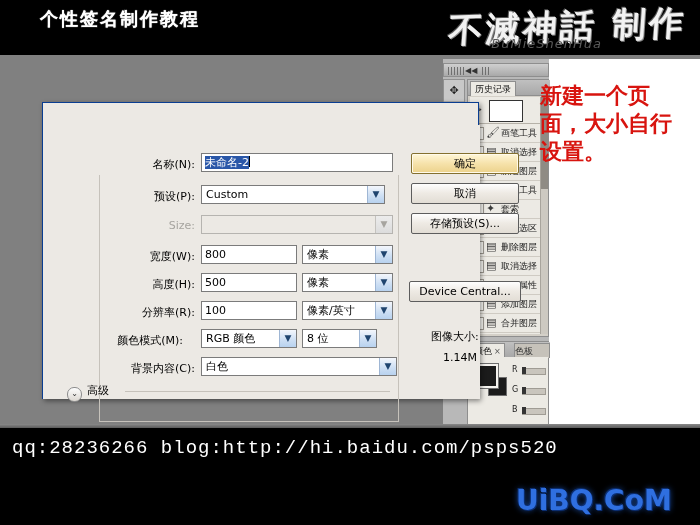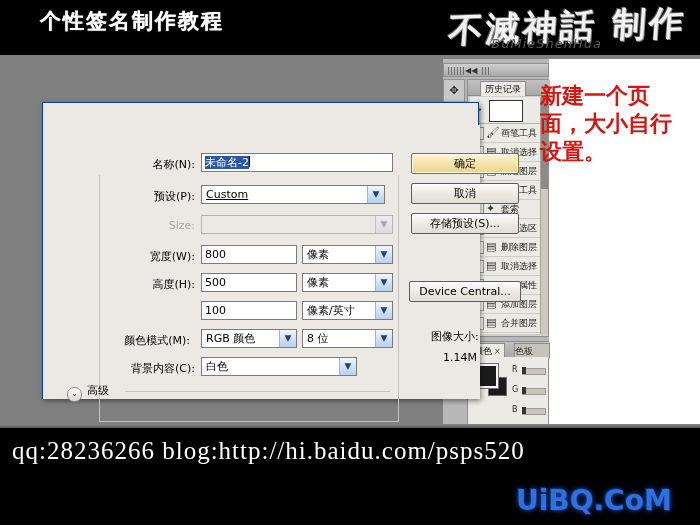--- a/index.html
+++ b/index.html
@@ -9,21 +9,21 @@
     font-family:"DejaVu Sans","Liberation Sans",sans-serif;
     position:relative;
   }
   .stage{position:absolute;left:0;top:0;width:700px;height:525px;overflow:hidden;}
 
   
   .banner{position:absolute;left:0;top:0;width:700px;height:55px;background:#000;}
   .banner-title{
     position:absolute;left:40px;top:7px;
     font-family:"DejaVu Sans","Liberation Sans",sans-serif;
-    font-size:21px;font-weight:bold;color:#fff;letter-spacing:2px;
+    font-size:18px;font-weight:bold;color:#fff;letter-spacing:2px;
     text-shadow:0 0 1px #fff;
   }
   .logo-wrap{position:absolute;right:6px;top:0px;width:255px;height:58px;}
   .logo-main{
     position:absolute;right:8px;top:4px;
     font-size:34px;font-weight:bold;color:#f2f2f2;letter-spacing:3px;
     font-family:"DejaVu Sans","Liberation Sans",sans-serif;
     transform:skewX(-6deg) rotate(-2deg);
     text-shadow:1px 1px 0 #888,-1px -1px 0 #555;
     white-space:nowrap;
@@ -51,21 +51,21 @@
 
   .tool-strip{position:absolute;left:0px;top:20px;width:22px;height:258px;
      background:#c8c8c8;border:1px solid #909090;box-sizing:border-box;}
   .tool-ic{position:relative;width:20px;height:21px;border-bottom:1px solid #ababab;
      font-size:11px;line-height:21px;text-align:center;color:#222;}
 
   .hist-panel{position:absolute;left:24px;top:20px;width:82px;height:258px;
      background:#d4d0c8;border:1px solid #8e8e8e;box-sizing:border-box;}
   .hist-tabbar{position:absolute;left:0;top:0;width:82px;height:15px;
      background:linear-gradient(#c0c0c0,#a8a8a8);border-bottom:1px solid #8e8e8e;}
-  .hist-tab{position:absolute;left:12px;top:1px;height:14px;padding:0 4px;
+  .hist-tab{position:absolute;left:2px;top:1px;height:14px;padding:0 4px;
      background:#eceae4;border:1px solid #8e8e8e;border-bottom:none;
      font-size:9px;line-height:14px;color:#111;white-space:nowrap;}
   .hist-snap{position:absolute;left:2px;top:17px;width:78px;height:26px;
      background:#eceae4;border-bottom:1px solid #b5b1a8;}
   .snap-ic{position:absolute;left:2px;top:6px;font-size:12px;color:#333;}
   .snap-thumb{position:absolute;left:19px;top:3px;width:32px;height:20px;background:#fff;border:1px solid #333;}
   .hist-list{position:absolute;left:2px;top:44px;width:78px;height:210px;background:#eceae4;overflow:hidden;}
   .hist-row{position:relative;height:18px;border-bottom:1px solid #cfcbc3;}
   .hist-box{position:absolute;left:1px;top:3px;width:11px;height:11px;
      background:#f6f5f1;border:1px solid #9b978f;}
@@ -174,22 +174,22 @@
     display:inline-block;width:13px;height:13px;border:1px solid #8d8d8d;border-radius:7px;
     background:linear-gradient(#fdfdfd,#dcd8d2);
     font-size:8px;line-height:12px;text-align:center;color:#333;vertical-align:-2px;margin-right:5px;
   }
   .adv-rule{position:absolute;left:124px;top:359px;width:244px;height:1px;background:#c6c2bb;}
 
   
   .footer{position:absolute;left:0;top:428px;width:700px;height:97px;background:#000;}
   .foot-line1{
     position:absolute;left:12px;top:9px;
-    font-family:Liberation Serif, serif;
-    font-size:25px;color:#fff;letter-spacing:1px;white-space:nowrap;
+    font-family:Liberation Mono, monospace;
+    font-size:19px;color:#fff;letter-spacing:1px;white-space:nowrap;
   }
   .foot-line2{
     position:absolute;left:283px;top:46px;
     font-size:23px;color:#f2f2f2;font-weight:bold;letter-spacing:1px;white-space:nowrap;
     font-family:"DejaVu Sans","Liberation Sans",sans-serif;
   }
   .watermark{
     position:absolute;left:516px;top:56px;
     font-size:28px;font-weight:bold;color:#2f6fe0;letter-spacing:0px;
     text-shadow:1px 1px 0 #0c2f73,-1px -1px 0 #0c2f73,0 0 6px #1b4fa8;
@@ -335,21 +335,21 @@
   <div class="dlg">
 
     <div class="dlg-body">
 
       <div class="lbl" style="left:48px;top:32px;width:104px;">名称(N):</div>
       <div class="txt" style="left:158px;top:28px;width:192px;"><span class="sel">未命名-2</span><span class="sel-caret"></span></div>
 
       <div class="grp" style="left:56px;top:50px;width:298px;height:246px;"></div>
 
       <div class="lbl" style="left:48px;top:64px;width:104px;">预设(P):</div>
-      <div class="combo" style="left:158px;top:60px;width:184px;text-decoration:underline;">
+      <div class="combo" style="left:158px;top:60px;width:184px;">
         <span>Custom</span>
         <span class="arrow">▼</span>
       </div>
 
       <div class="lbl" style="left:48px;top:94px;width:104px;color:#a6a49f;">Size:</div>
       <div class="combo dis" style="left:158px;top:90px;width:192px;">
         <span></span>
         <span class="arrow">▼</span>
       </div>
 
@@ -360,38 +360,39 @@
         <span class="arrow">▼</span>
       </div>
 
       <div class="lbl" style="left:48px;top:152px;width:104px;">高度(H):</div>
       <div class="txt" style="left:158px;top:148px;width:96px;">500</div>
       <div class="combo" style="left:259px;top:148px;width:91px;">
         <span>像素</span>
         <span class="arrow">▼</span>
       </div>
 
+      <div class="lbl" style="left:48px;top:180px;width:104px;">分辨率(R):</div>
       <div class="txt" style="left:158px;top:176px;width:96px;">100</div>
       <div class="combo" style="left:259px;top:176px;width:91px;">
         <span>像素/英寸</span>
         <span class="arrow">▼</span>
       </div>
 
-      <div class="lbl" style="left:31px;top:208px;width:116px;text-align:right;">颜色模式(M):</div>
+      <div class="lbl" style="left:24px;top:208px;width:116px;text-align:right;">颜色模式(M):</div>
       <div class="combo" style="left:158px;top:204px;width:96px;">
         <span>RGB 颜色</span>
         <span class="arrow">▼</span>
       </div>
-      <div class="combo" style="left:259px;top:204px;width:91px;">
+      <div class="combo" style="left:259px;top:204px;width:75px;">
         <span>8 位</span>
         <span class="arrow">▼</span>
       </div>
 
       <div class="lbl" style="left:36px;top:236px;width:116px;">背景内容(C):</div>
-      <div class="combo" style="left:158px;top:232px;width:156px;">
+      <div class="combo" style="left:158px;top:232px;width:196px;">
         <span>白色</span>
         <span class="arrow">▼</span>
       </div>
 
       <div class="adv" style="left:24px;top:258px;">
         <span class="adv-chev">⌄</span><span>高级</span>
       </div>
       <div class="adv-rule" style="left:82px;top:266px;width:265px;"></div>
 
       <div class="btn def" style="left:368px;top:28px;">确定</div>

